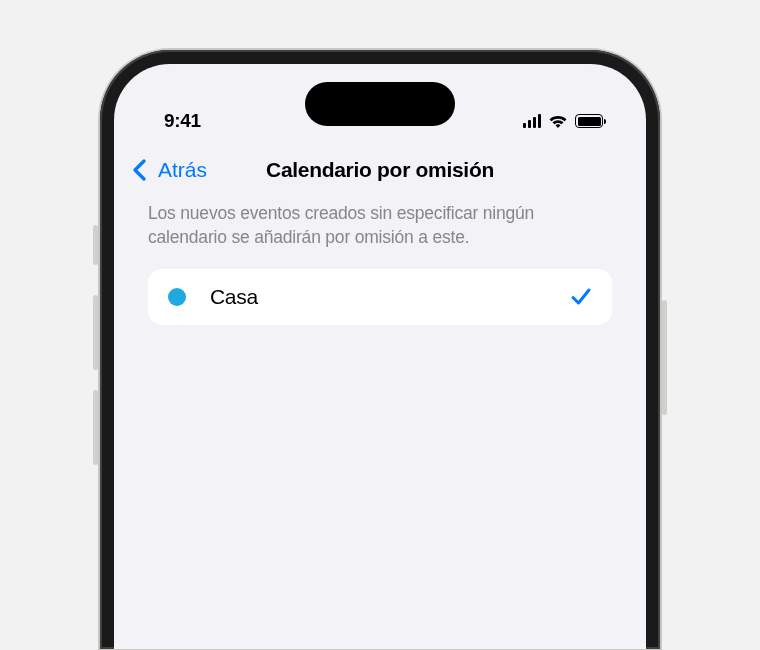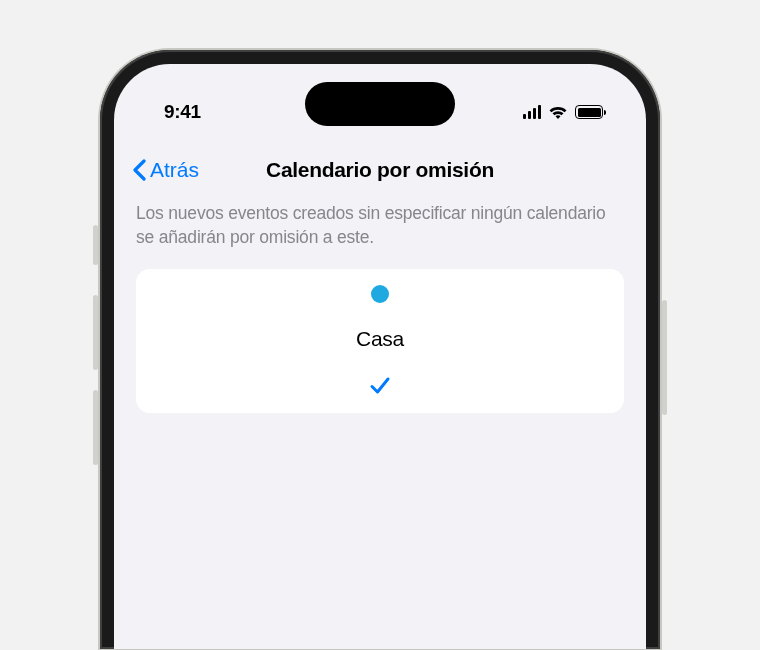--- a/index.html
+++ b/index.html
@@ -50,21 +50,21 @@
       left: 50%;
       transform: translateX(-50%);
       width: 150px;
       height: 44px;
       background: #000;
       border-radius: 22px;
       z-index: 10;
     }
     .status-bar {
       position: absolute;
-      top: 4px;
+      top: 13px;
       left: 0;
       right: 0;
       height: 70px;
       display: flex;
       justify-content: space-between;
       align-items: center;
       padding: 18px 40px 0 50px;
       font-weight: 600;
       z-index: 5;
     }
@@ -101,21 +101,21 @@
       left: 0;
       right: 0;
       height: 48px;
       display: flex;
       align-items: center;
       padding: 0 18px;
     }
     .back-button {
       display: flex;
       align-items: center;
-      gap: 4px;
+      gap: 12px;
       color: #007aff;
       font-size: 21px;
       cursor: pointer;
     }
     .chevron-back {
       width: 14px;
       height: 22px;
     }
     .nav-title {
       position: absolute;
@@ -125,21 +125,21 @@
       font-weight: 600;
       color: #000;
       letter-spacing: -0.3px;
       text-align: right;
     }
     .content {
       position: absolute;
       top: 138px;
       left: 0;
       right: 0;
-      padding: 0 22px;
+      padding: 0 34px;
     }
     .description {
       font-size: 17.5px;
       color: #86868b;
       line-height: 1.35;
       margin-bottom: 20px;
       letter-spacing: -0.2px;
     }
     .section-header {
       font-size: 25px;
@@ -154,21 +154,20 @@
       border-radius: 14px;
       overflow: hidden;
     }
     .list-item {
       display: flex;
       align-items: center;
       padding: 16px 20px;
       gap: 24px;
       cursor: pointer;
       position: relative;
-      flex-direction: column;
     }
     .list-item + .list-item::before {
       content: '';
       position: absolute;
       top: 0;
       left: 62px;
       right: 0;
       height: 1px;
       background: #e3e3e6;
     }

